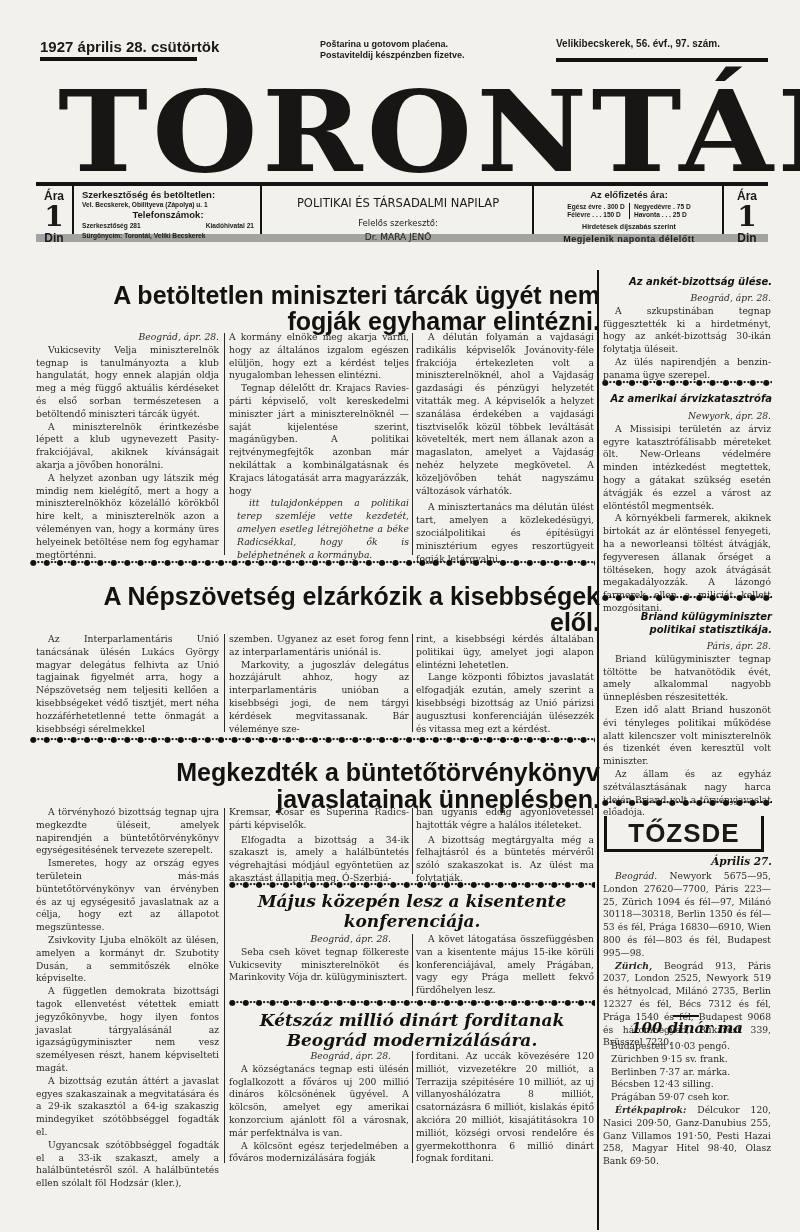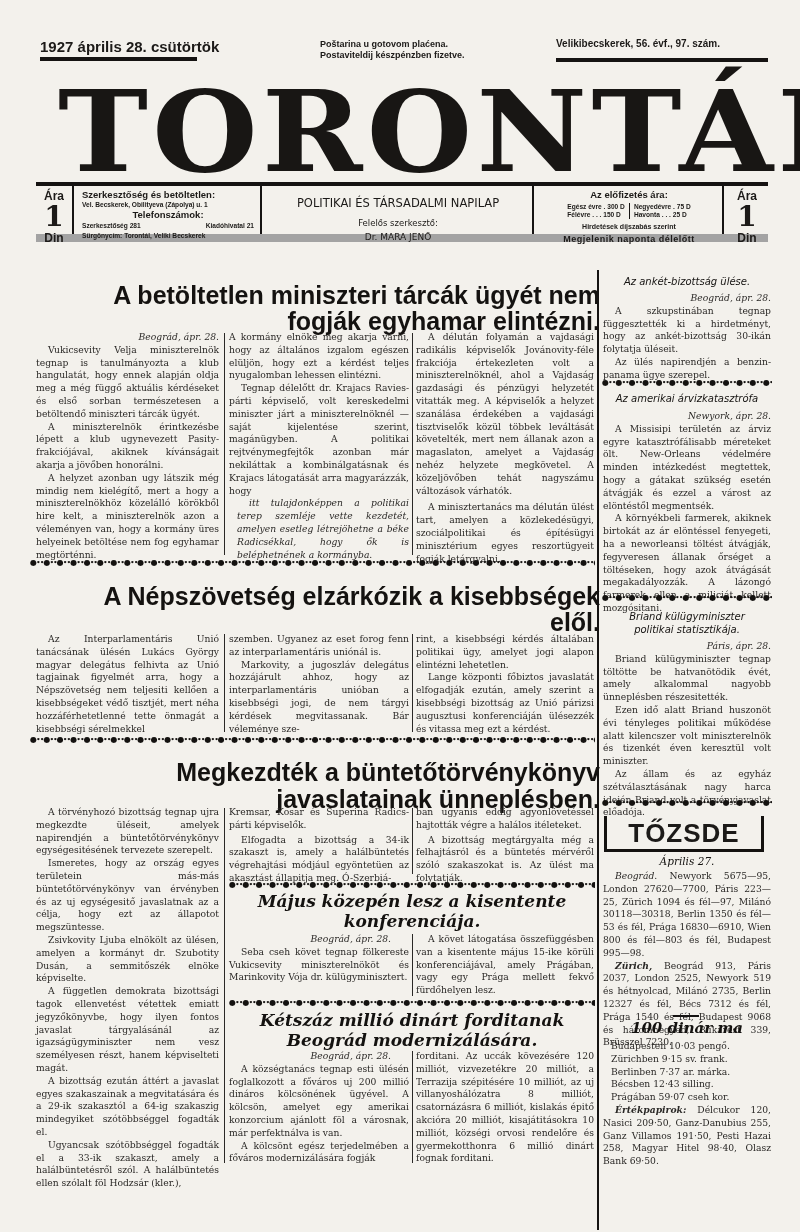--- a/index.html
+++ b/index.html
@@ -31,21 +31,21 @@
     text-align: justify; color: #2a2826;
   }
   .col p { text-indent: 12px; }
   .col p.noind { text-indent: 0; }
   .dateline { text-align: right; font-style: italic; }
   .vrule { position: absolute; width: 1px; background: #2a2826; }
   .dots {
     position: absolute; height: 6px; overflow: hidden;
     font-size: 8px; line-height: 6px; color: #141210; letter-spacing: -1px; white-space: nowrap;
   }
-  .side-head { font-family: "DejaVu Sans", sans-serif; font-weight: normal; font-style: italic; text-align: center; color: #141210; }
+  .side-head { font-family: "DejaVu Sans", sans-serif; font-weight: bold; font-style: italic; text-align: right; color: #141210; }
   .tozsde {
     font-family: "Liberation Sans", sans-serif; font-weight: 900; font-size: 26px;
     text-align: center; border: 3px solid #141210; border-top: none; letter-spacing: 1px;
   }
   .it { font-style: italic; }
   .b { font-weight: bold; }
 </style>
 </head>
 <body>
 

